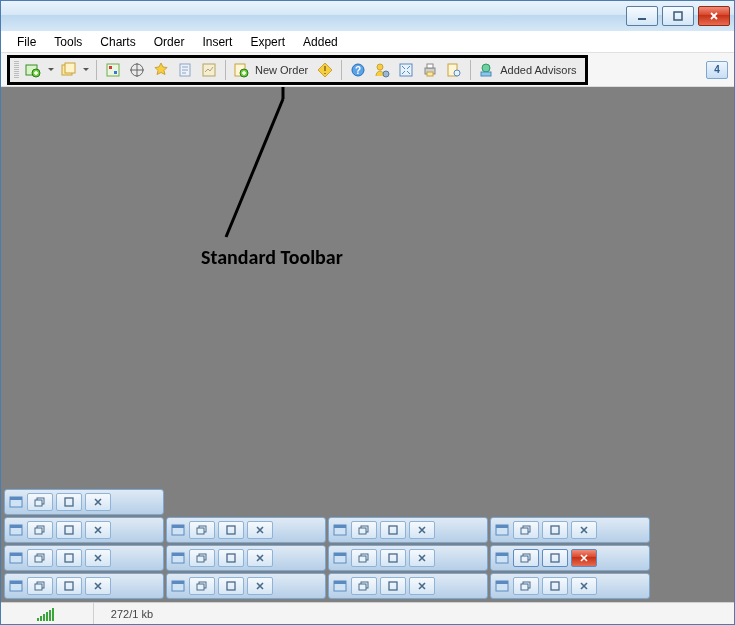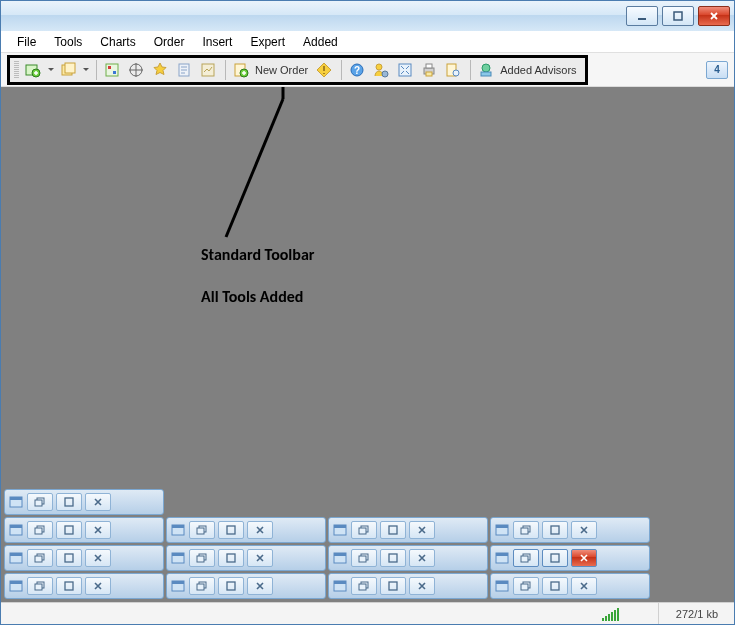--- a/index.html
+++ b/index.html
@@ -88,21 +88,21 @@
     width: 5px;
     height: 18px;
     background: repeating-linear-gradient(#bcbcbc 0 1px, transparent 1px 2px);
     margin-right: 2px;
   }
   .tb-btn {
     min-width: 22px;
     height: 22px;
     display: flex;
     align-items: center;
-    justify-content: space-between;
+    justify-content: center;
     padding: 0 2px;
     border-radius: 2px;
     cursor: pointer;
     gap: 6px;
   }
   .tb-sep {
     width: 1px;
     height: 20px;
     background: #b8b8b8;
     margin: 0 3px;
@@ -132,21 +132,21 @@
     position: relative;
     overflow: hidden;
   }
   .annotation-line {
     position: absolute;
     pointer-events: none;
   }
   .annotation-text {
     position: absolute;
     font-family: Calibri, Arial, sans-serif;
-    font-size: 16px;
+    font-size: 20px;
     font-weight: bold;
     color: #000;
     pointer-events: none;
   }
   
   .mdi-area {
     position: absolute;
     left: 0;
     bottom: 0;
     padding: 2px;
@@ -183,21 +183,20 @@
     border-color:#8c2e1a; color:#fff;
   }
   .mdi-win.active .mdi-btn { border-color:#5d8cc0; }
   
   .statusbar {
     height: 22px;
     background: #f4f4f4;
     border-top: 1px solid #d0d0d0;
     display: flex;
     align-items: center;
-    justify-content: flex-end;
     padding: 0 6px;
     gap: 16px;
     font-size: 11px;
     color: #444;
   }
   .signal {
     width: 30px; height: 14px;
     display:flex; align-items:flex-end; gap:1px;
   }
   .signal span {
@@ -374,21 +373,20 @@
   </div>
 
   <div class="workspace">
 
     <svg class="annotation-line" width="735" height="500" style="left:0;top:0">
       <line x1="282" y1="0" x2="282" y2="12" stroke="#000" stroke-width="3"></line>
       <line x1="282" y1="12" x2="225" y2="150" stroke="#000" stroke-width="3"></line>
     </svg>
 
     <div class="annotation-text" style="left:200px; top:158px;">Standard Toolbar</div>
-    <div class="annotation-text" style="left:200px; top:200px;">All Tools Added</div>
 
     <div class="mdi-area" id="mdi-area">
         <div class="mdi-row">
           <div class="mdi-win">
             <span class="mdi-ico">
               <svg width="14" height="12">
                 <rect x="1" y="1" width="12" height="10" fill="#cfe3f5" stroke="#5a8ac0"></rect>
                 <rect x="1" y="1" width="12" height="3" fill="#5a8ac0"></rect>
               </svg>
             </span>

